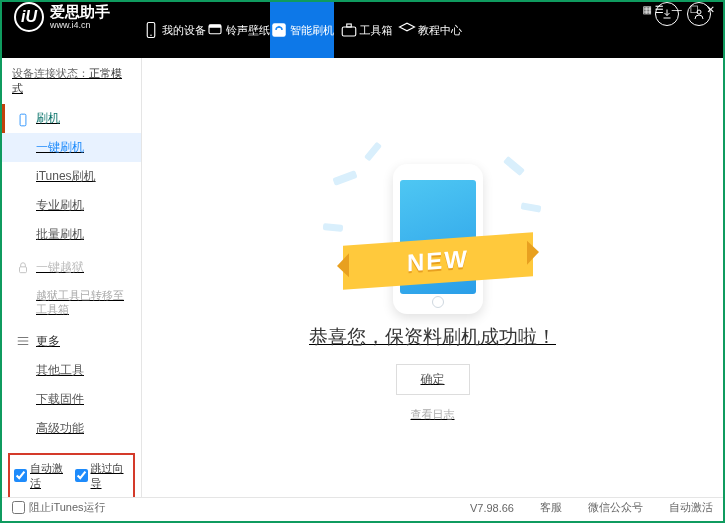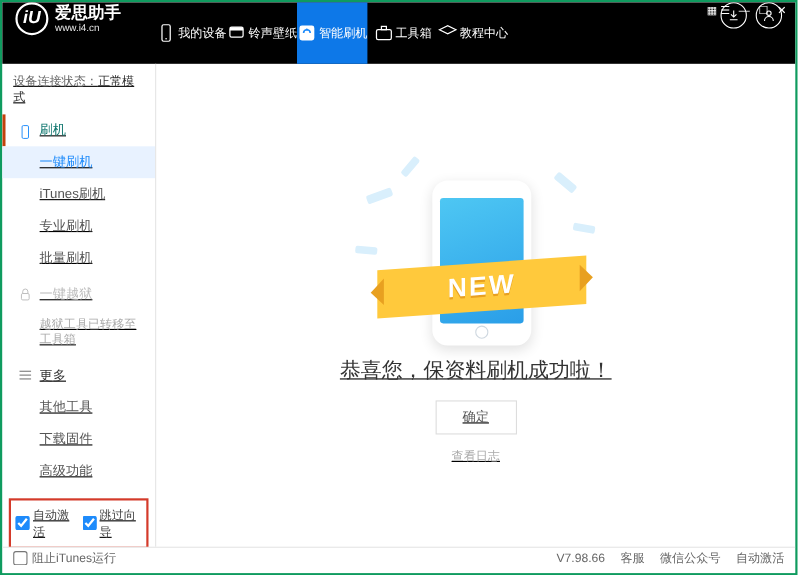--- a/index.html
+++ b/index.html
@@ -41,21 +41,21 @@
 .phone { position: absolute; left: 70px; top: 20px; width: 90px; height: 150px; background: #fff; border-radius: 14px; box-shadow: 0 4px 12px rgba(0,0,0,0.12); }
 .phone-screen { position: absolute; left: 7px; top: 16px; right: 7px; bottom: 20px; background: linear-gradient(160deg,#4ec7f3,#2a9ee8); border-radius: 3px; }
 .phone-btn { position: absolute; bottom: 6px; left: 50%; transform: translateX(-50%); width: 12px; height: 12px; border: 1.5px solid #cfd8e0; border-radius: 50%; }
 .ribbon { position: absolute; left: 20px; top: 95px; width: 190px; height: 44px; background: #ffc93c; transform: skewY(-4deg); display: flex; align-items: center; justify-content: center; color: #fff; font-weight: 900; font-size: 24px; letter-spacing: 2px; text-shadow: 0 2px 0 #e8a020; }
 .ribbon::before, .ribbon::after { content: ""; position: absolute; width: 0; height: 0; border: 12px solid transparent; }
 .ribbon::before { left: -18px; top: 8px; border-right-color: #e8a020; }
 .ribbon::after { right: -18px; top: 8px; border-left-color: #e8a020; }
 .msg { font-size: 19px; color: #333; }
 .ok-btn { margin-top: 14px; border: 1px solid #ddd; background: #fff; padding: 6px 24px; font-size: 12px; color: #555; cursor: pointer; }
 .log-link { margin-top: 12px; font-size: 11px; color: #aaa; cursor: pointer; text-align: center; }
-.footer { height: 20px; border-top: 1px solid #e5e5e5; display: flex; align-items: center; font-size: 11px; color: #666; padding: 0 10px; }
+.footer { height: 20px; border-top: 1px solid #e5e5e5; display: flex; align-items: center; font-size: 11px; color: #666; padding: 0 10px; gap: 12px; }
 .footer .left { display: flex; align-items: center; gap: 4px; }
 .footer .spacer { flex: 1; }
 .footer .ritem { margin-left: 14px; cursor: pointer; }
 </style>
 </head>
 <body>
 
 <div class="win-controls">
   <span>▦ ☰</span>
   <span>—</span>

